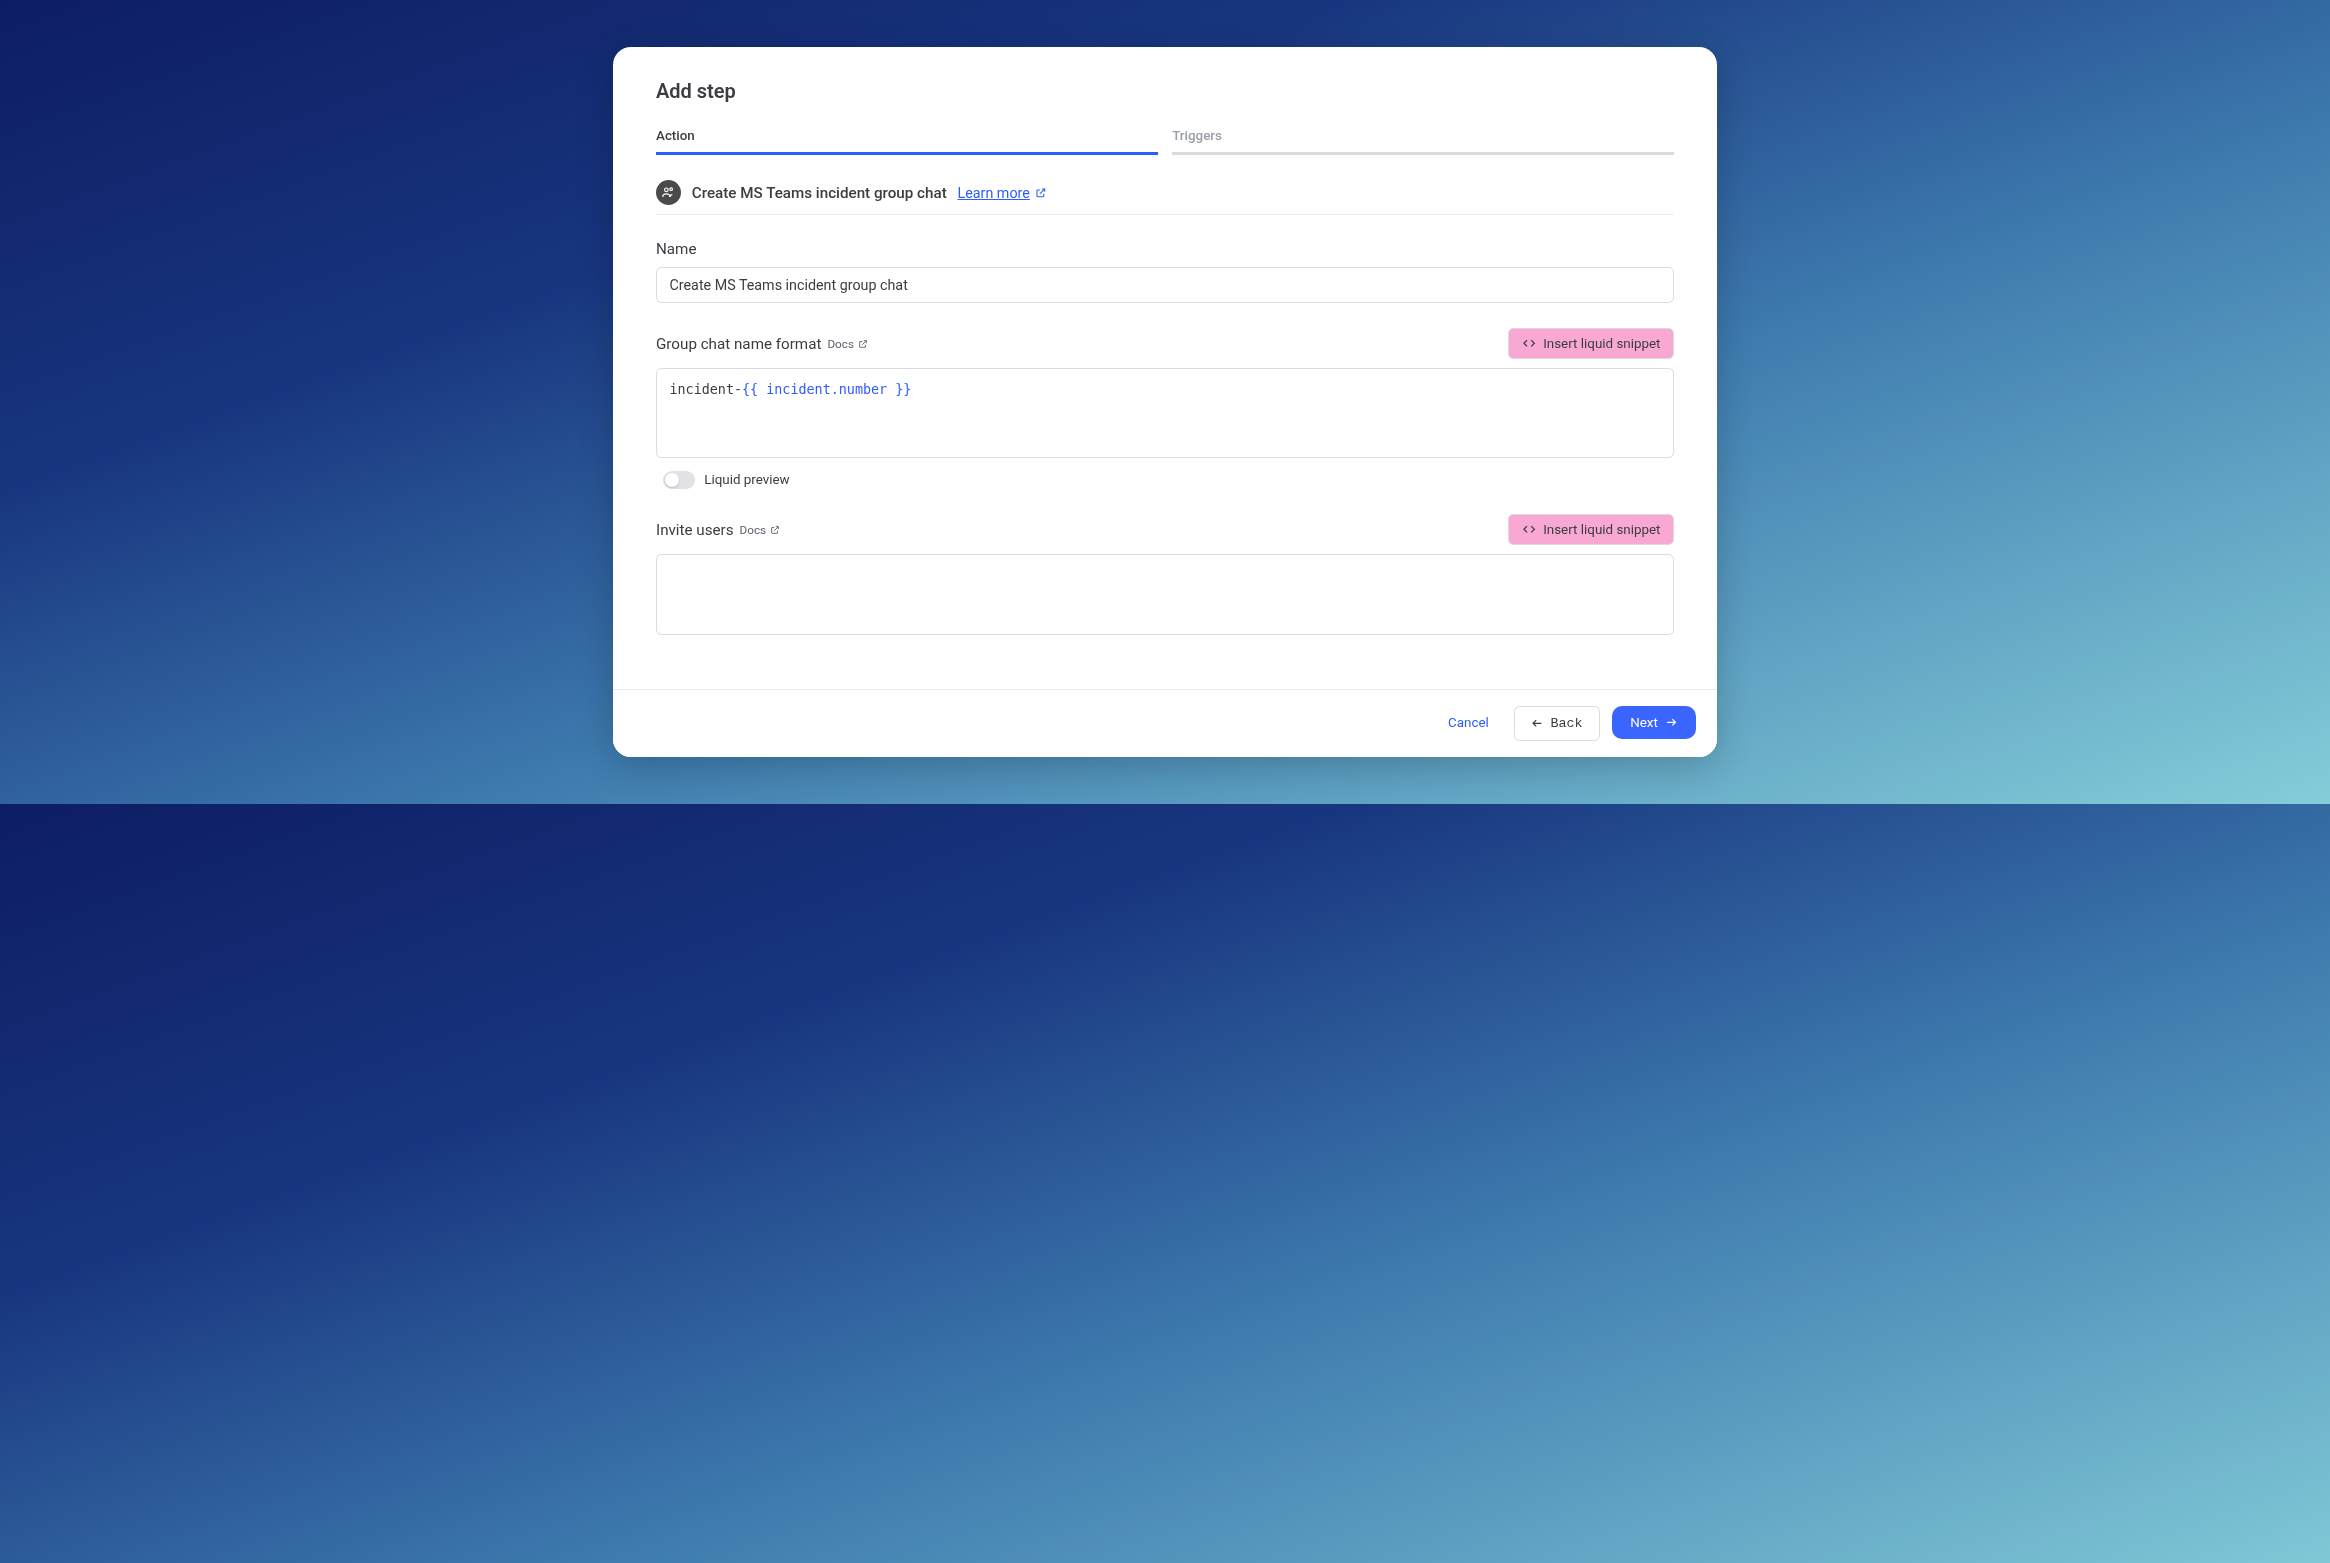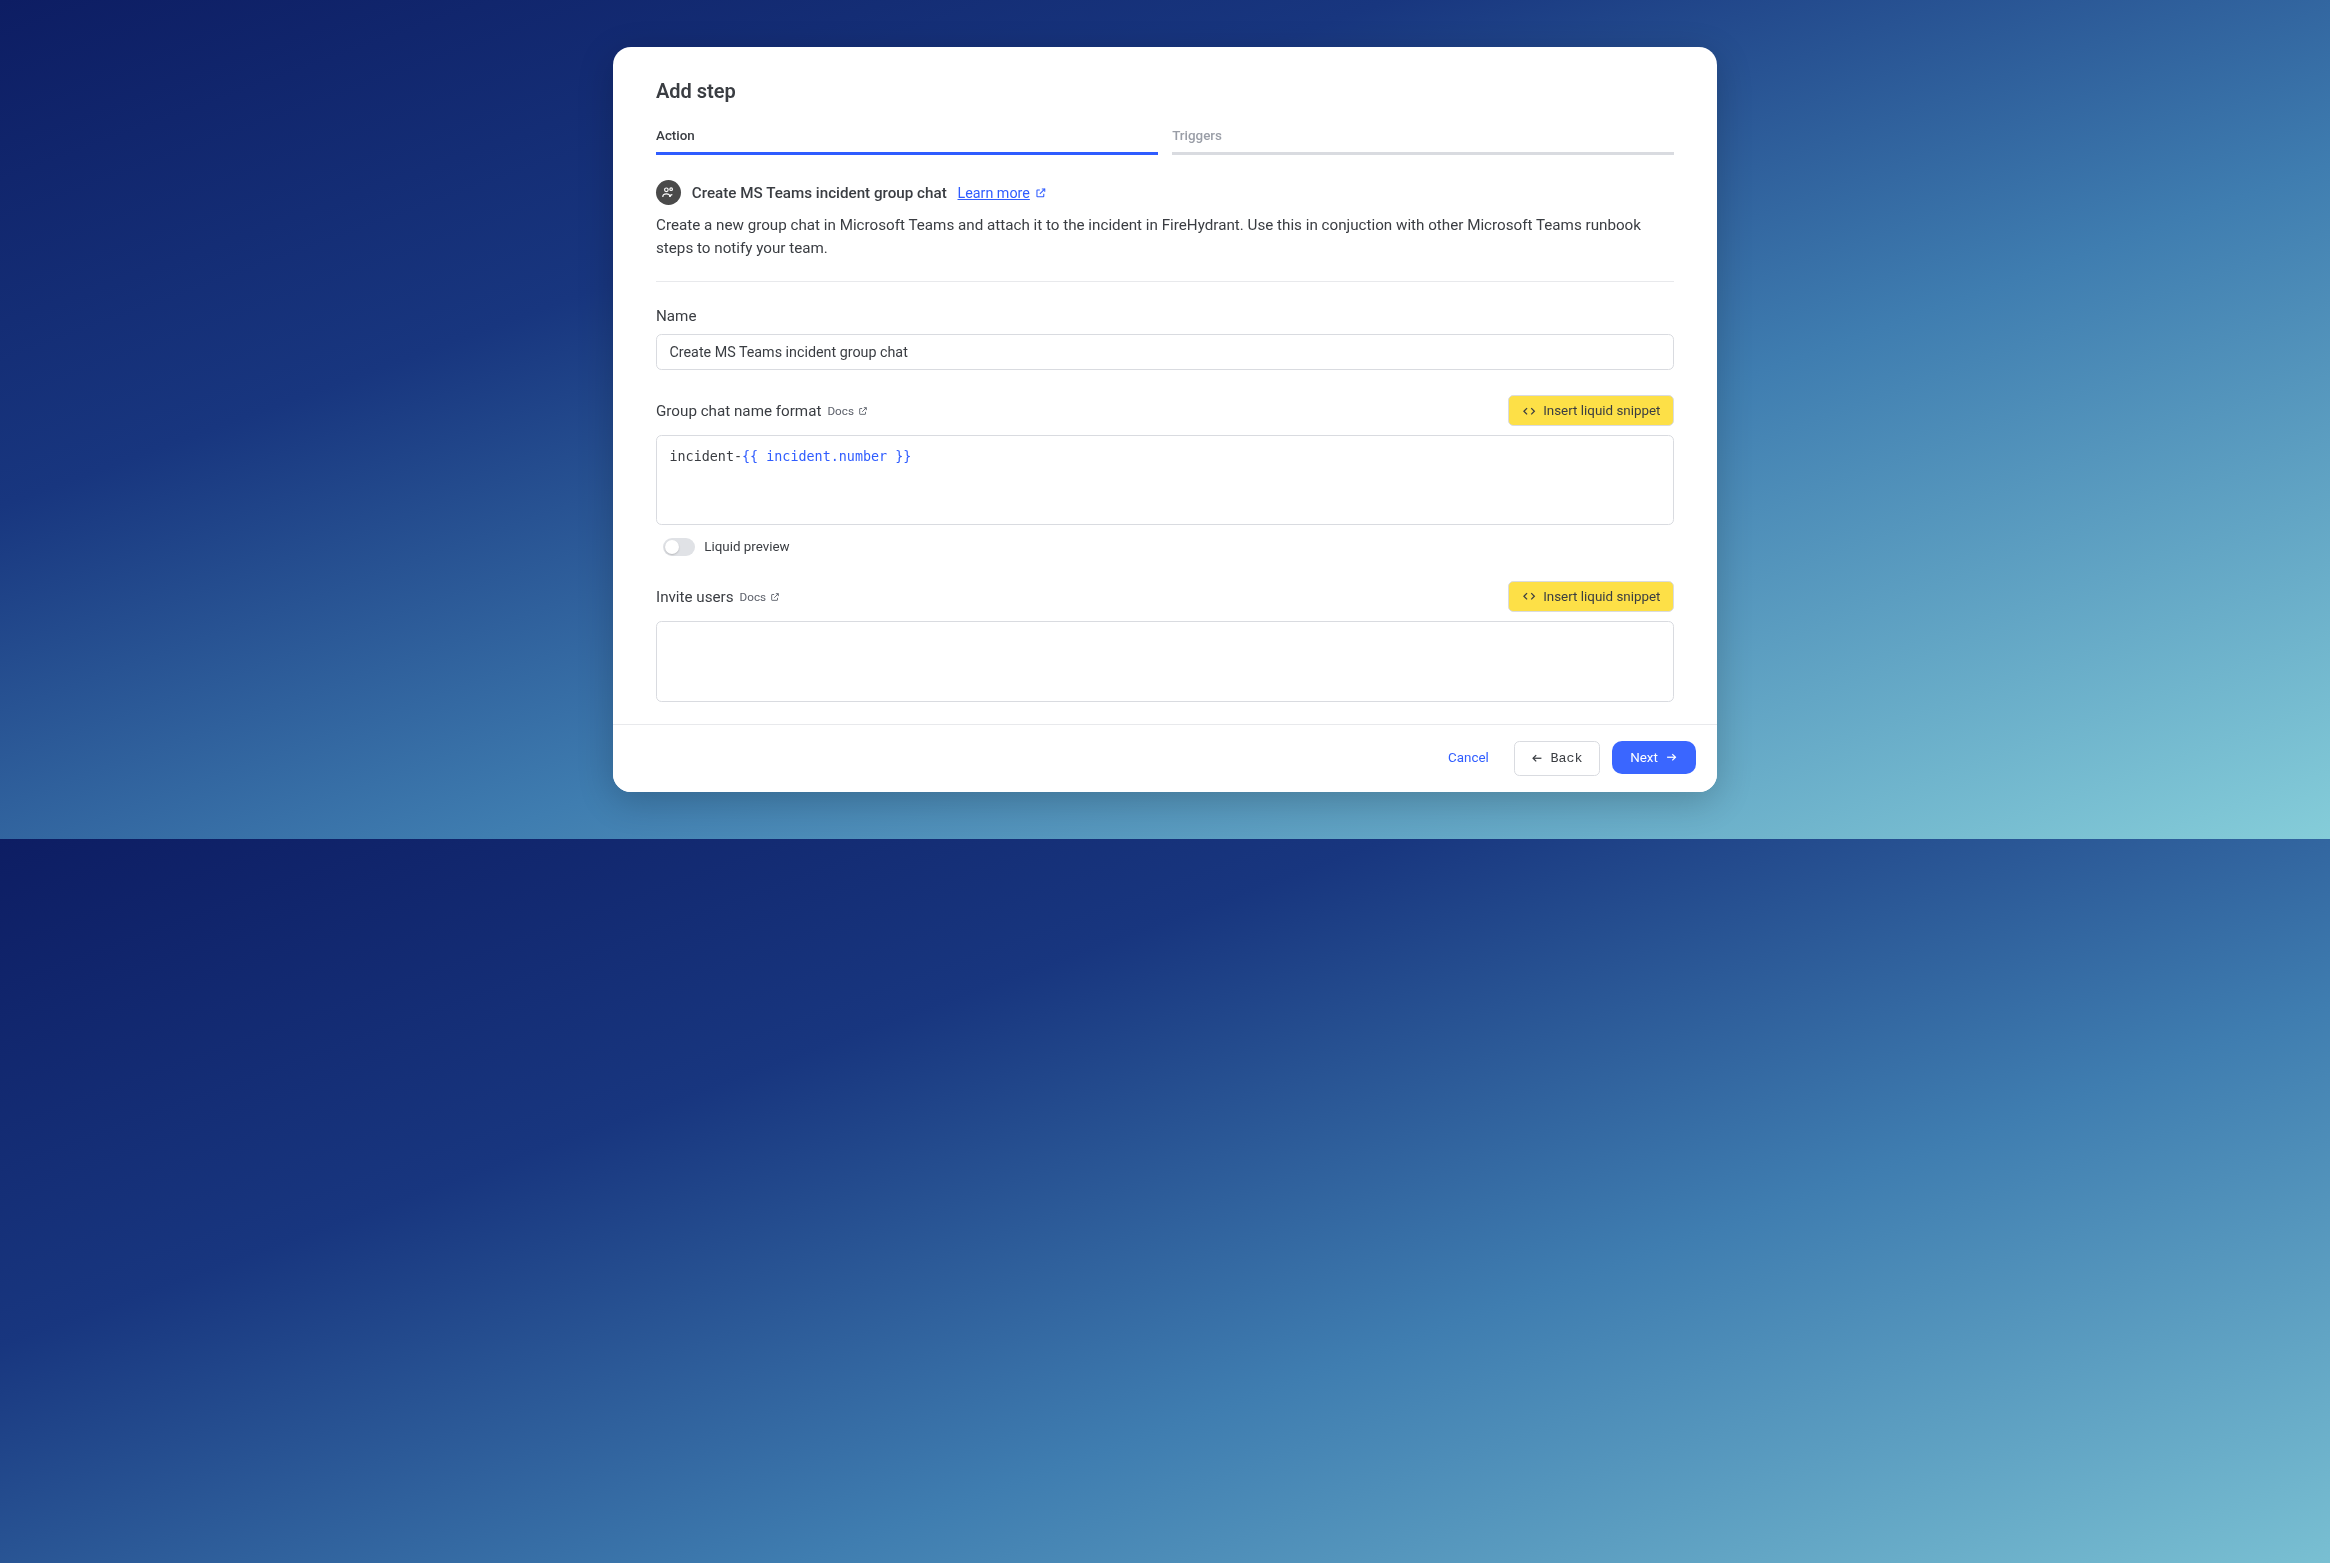--- a/index.html
+++ b/index.html
@@ -124,21 +124,21 @@
     width: 100%;
     border: 0.9px solid #d9dbe0;
     border-radius: 5.4px;
     padding: 9px 12.5px;
     font-size: 14.3px;
     color: #3a3d42;
     font-family: inherit;
     margin-bottom: 25px;
   }
   .insert-snippet {
-    background: #fde047;
+    background: #f9a8d4;
     border: 0.9px solid #d9dbe0;
     border-radius: 5.4px;
     padding: 7.2px 12.5px;
     font-size: 13.4px;
     color: #3a3d42;
     display: inline-flex;
     align-items: center;
     gap: 7.2px;
     cursor: pointer;
     font-family: inherit;
@@ -278,21 +278,20 @@
         <span class="ext-icon">
           <svg width="11.7" height="11.7" viewBox="0 0 24 24" fill="none" stroke="#2f5cff" stroke-width="2.2">
             <path d="M14 4h6v6"></path>
               <path d="M20 4L10 14"></path>
               <path d="M18 14v5a1 1 0 0 1-1 1H5a1 1 0 0 1-1-1V7a1 1 0 0 1 1-1h5"></path>
           </svg>
         </span>
       </a>
     </div>
 
-    <p class="description">Create a new group chat in Microsoft Teams and attach it to the incident in FireHydrant. Use this in conjuction with other Microsoft Teams runbook steps to notify your team.</p>
 
     <hr class="divider">
 
     <label class="field-label">Name</label>
     <input type="text" class="text-input" value="Create MS Teams incident group chat" style="">
 
     <div class="label-row">
       <div class="label-left">
         <span class="field-label" style="margin-bottom:0">Group chat name format</span>
         <a class="docs-link">

